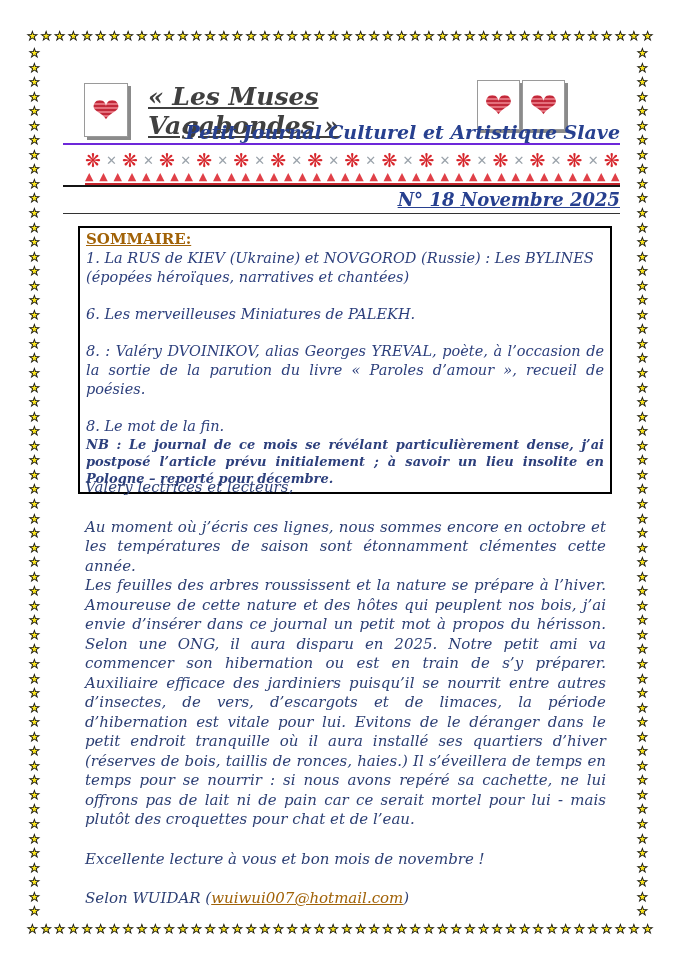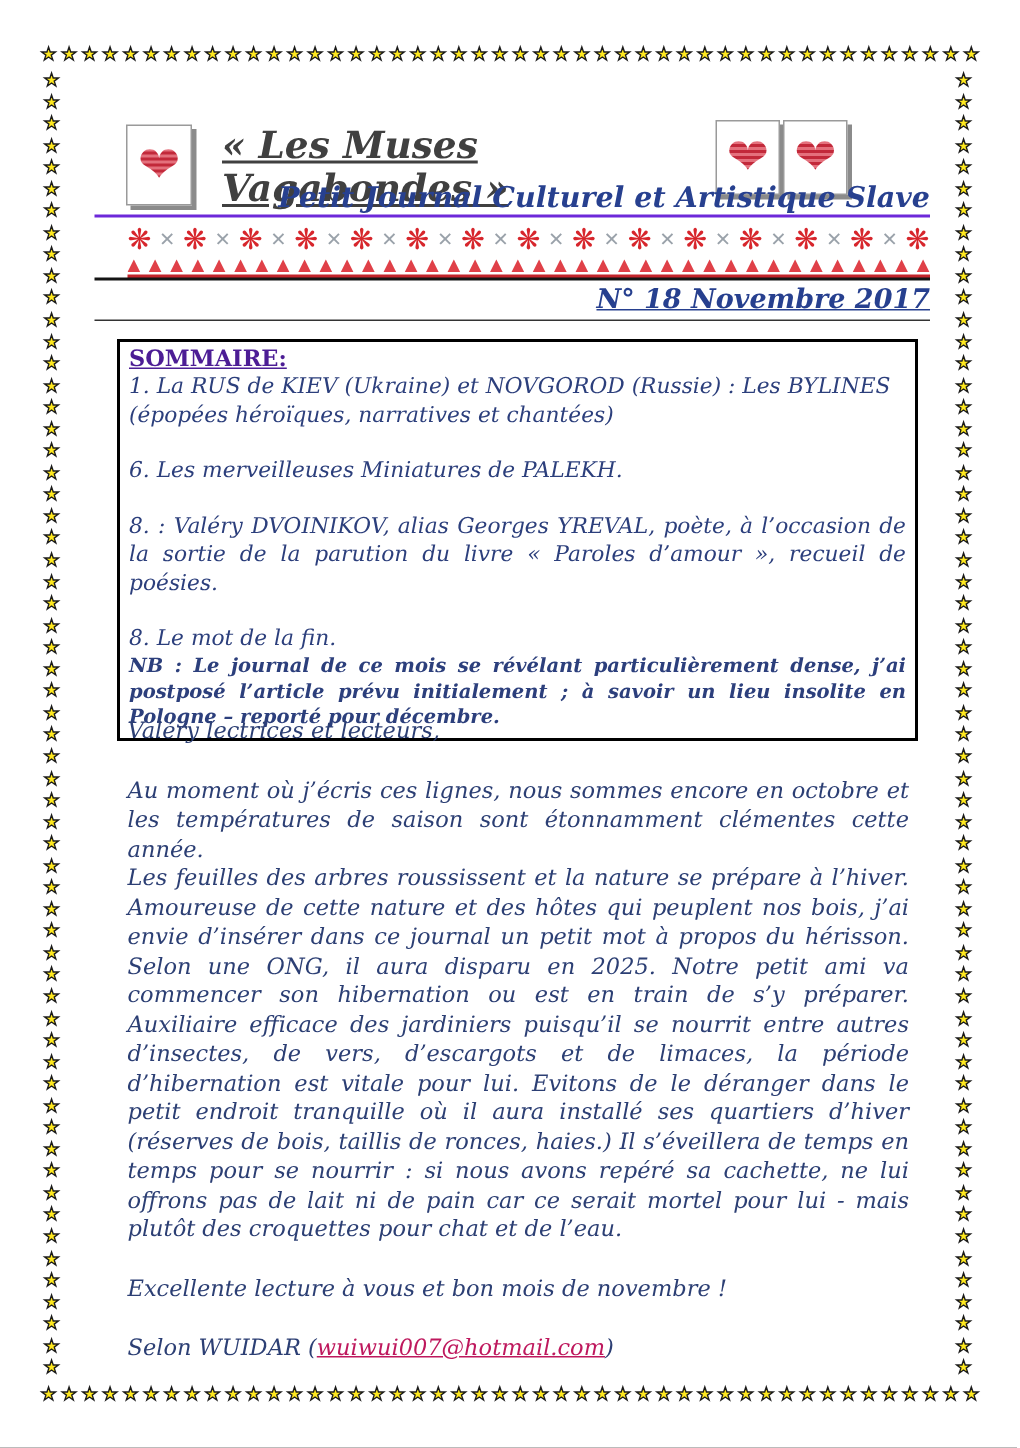--- a/index.html
+++ b/index.html
@@ -88,41 +88,41 @@
   .sommaire{
     position:absolute;left:78px;top:226px;width:518px;
     border:2px solid #000;
     padding:2px 6px 5px 6px;
     color:#2c3f7c;
     font-size:14.5px;line-height:19px;
   }
   .sommaire-heading{
     font-style:normal;font-weight:bold;
     text-decoration:underline;
-    font-size:15px;color:#4c1d95;
+    font-size:15px;color:#a16207;
   }
   .sommaire-item{font-style:italic;margin:0;}
   .sommaire-item.justify{text-align:justify;}
   .spacer{height:18px;}
   .sommaire-note{
     font-style:italic;font-weight:bold;
     font-size:13px;line-height:17px;
     text-align:justify;margin:0;
   }
   
   .letter{
     position:absolute;left:85px;top:478px;width:521px;
     color:#2c3f74;
     font-style:italic;
     font-size:15px;line-height:19.5px;
   }
   .letter p{margin:0;}
   .letter .justify{text-align:justify;}
   .gap{height:20px;}
-  .email-link{color:#be185d;text-decoration:underline;cursor:pointer;text-align:center;}
+  .email-link{color:#a16207;text-decoration:underline;cursor:pointer;text-align:center;}
 </style>
 </head>
 <body>
 
 <div class="page">
 
   <div class="star-row top">
       <span class="star">★</span>
       <span class="star">★</span>
       <span class="star">★</span>
@@ -429,21 +429,21 @@
         <span class="tri">▲</span>
         <span class="tri">▲</span>
         <span class="tri">▲</span>
         <span class="tri">▲</span>
         <span class="tri">▲</span>
       </div>
   </div>
   <div class="band-rule"></div>
 
   <div class="issue-line">
-    <span>N° 18 Novembre 2017</span>
+    <span>N° 18 Novembre 2025</span>
   </div>
 
   <div class="sommaire">
     <div class="sommaire-heading">SOMMAIRE:</div>
     <p class="sommaire-item">1. La RUS de KIEV (Ukraine) et NOVGOROD (Russie) : Les BYLINES (épopées héroïques, narratives et chantées)</p>
     <div class="spacer"></div>
     <p class="sommaire-item">6. Les merveilleuses Miniatures de PALEKH.</p>
     <div class="spacer"></div>
     <p class="sommaire-item justify">8. : Valéry DVOINIKOV, alias Georges YREVAL, poète, à l’occasion de la sortie de la parution du livre « Paroles d’amour », recueil de poésies.</p>
     <div class="spacer"></div>

